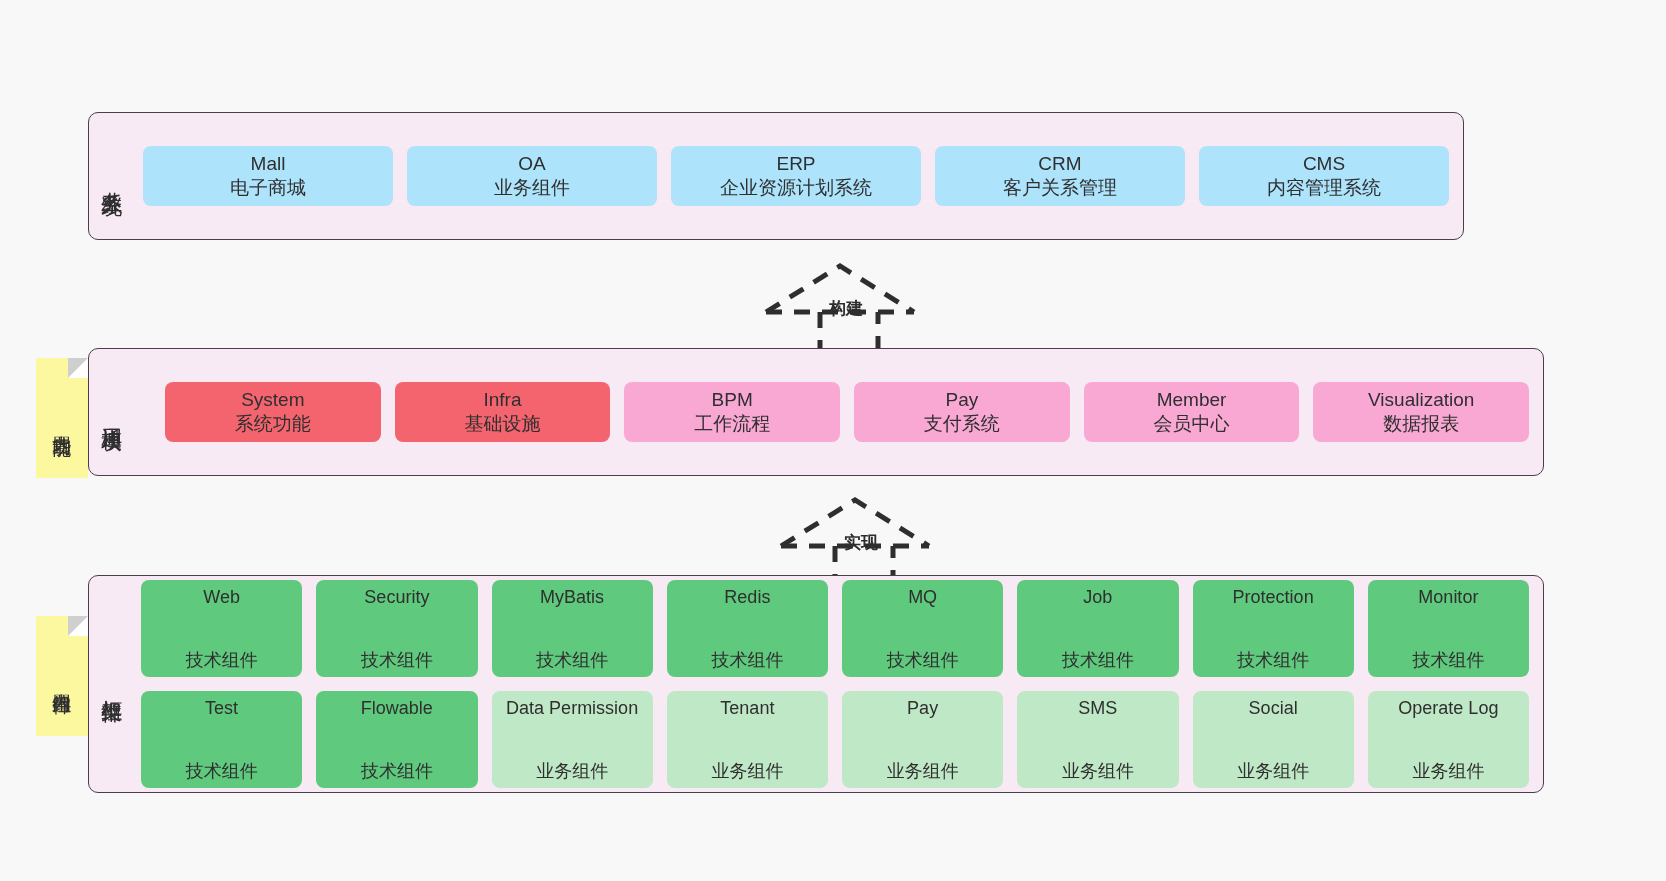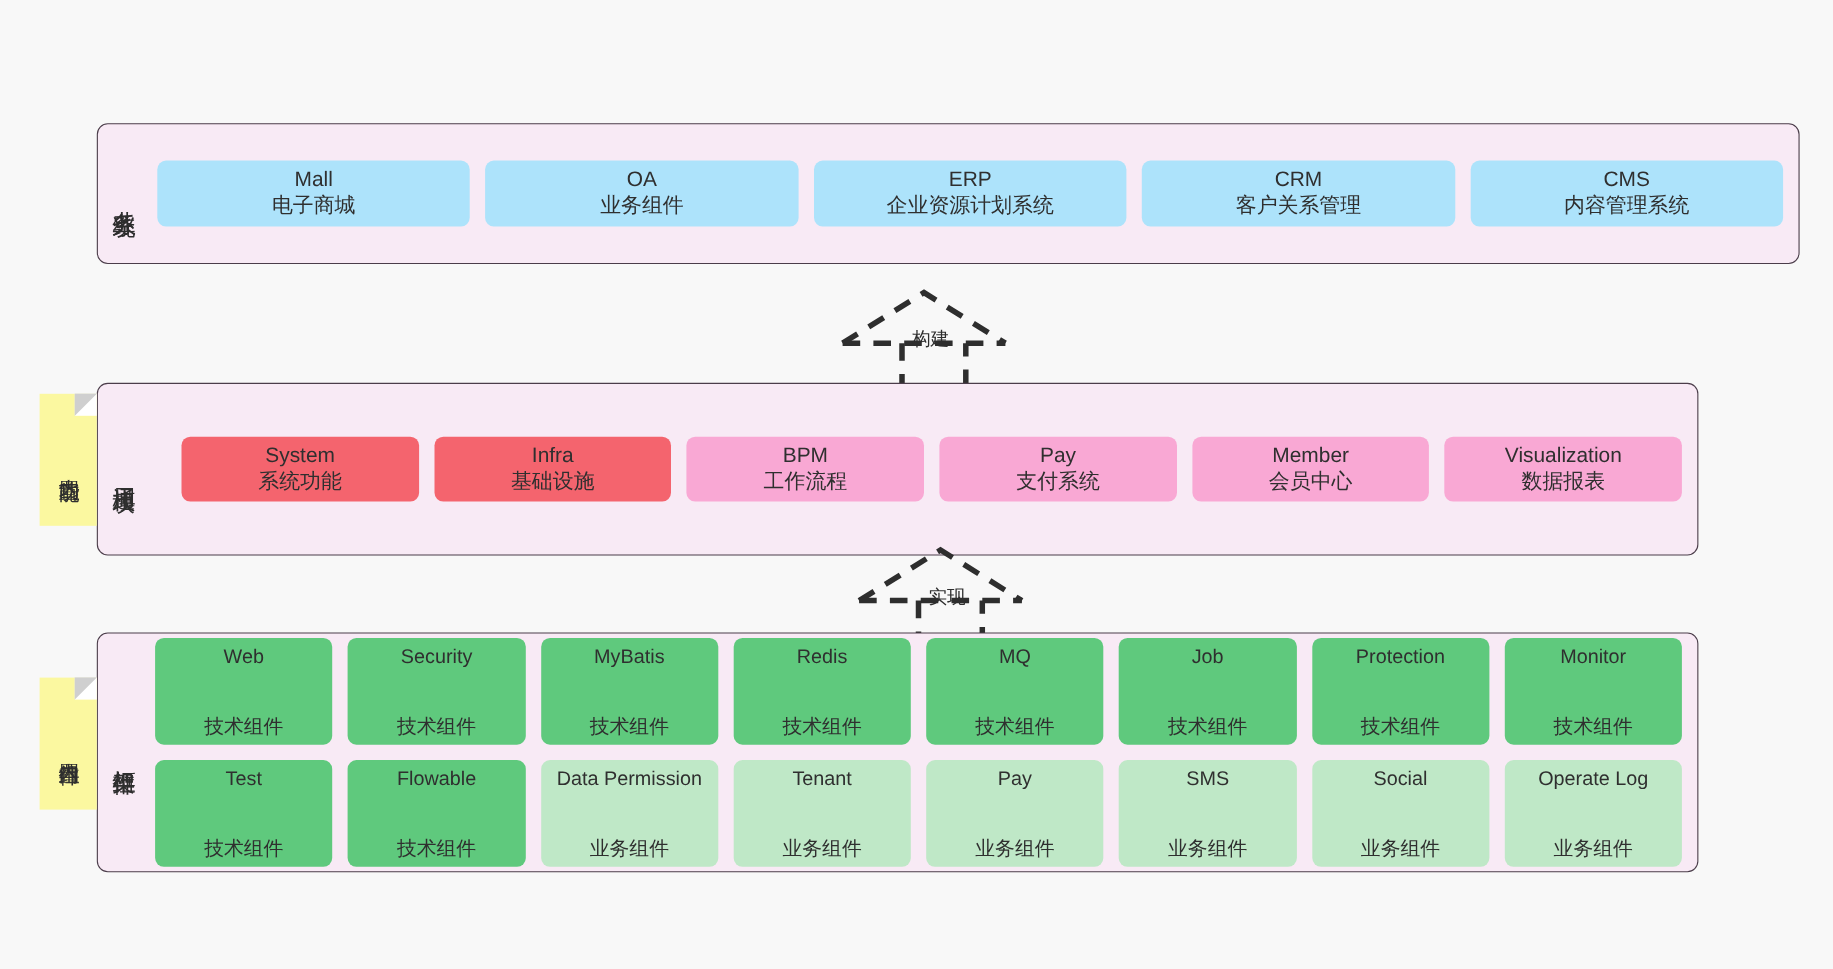--- a/index.html
+++ b/index.html
@@ -69,22 +69,22 @@
   .cell .cn{display:block;}
 
   
   .c-blue      {background:#ade3fb;}
   .c-red       {background:#f4646e;}
   .c-pink      {background:#f9a8d4;}
   .c-green     {background:#5fc97d;}
   .c-lightgreen{background:#bfe8c7;}
 
   
-  #layer-business{left:88px;  top:112px;  width:1548px; height:128px;}
-  #layer-common  {left:88px;  top:348px;  width:1456px; height:157px;gap:24px;}
+  #layer-business{left:88px;  top:112px;  width:1376px; height:128px;}
+  #layer-common  {left:88px;  top:348px;  width:1456px; height:128px;gap:24px;}
   #layer-frame   {left:88px;  top:575px;  width:1456px; height:218px;}
 
   #layer-business .layer-body{padding-left:8px;}
   #layer-frame .cell{font-size:18px;gap:40px;}
 
   
   .note{
     position:absolute;
     background:#fbf8a0;
     width:52px;
@@ -116,20 +116,21 @@
     border-bottom:20px solid transparent;
   }
   #note-functions{left:36px; top:358px; height:120px;}
   #note-components{left:36px; top:616px; height:120px;}
 
   
   .arrow{
     position:absolute;
     width:160px;
     height:94px;
+    font-weight:bold;
   }
   #arrow-build{left:760px; top:258px;}
   #arrow-impl {left:775px; top:492px;}
   .arrow svg{display:block;overflow:visible;}
   .arrow-label{
     position:absolute;
     left:0;right:0;
     bottom:6px;
     text-align:center;
     font-size:17px;

